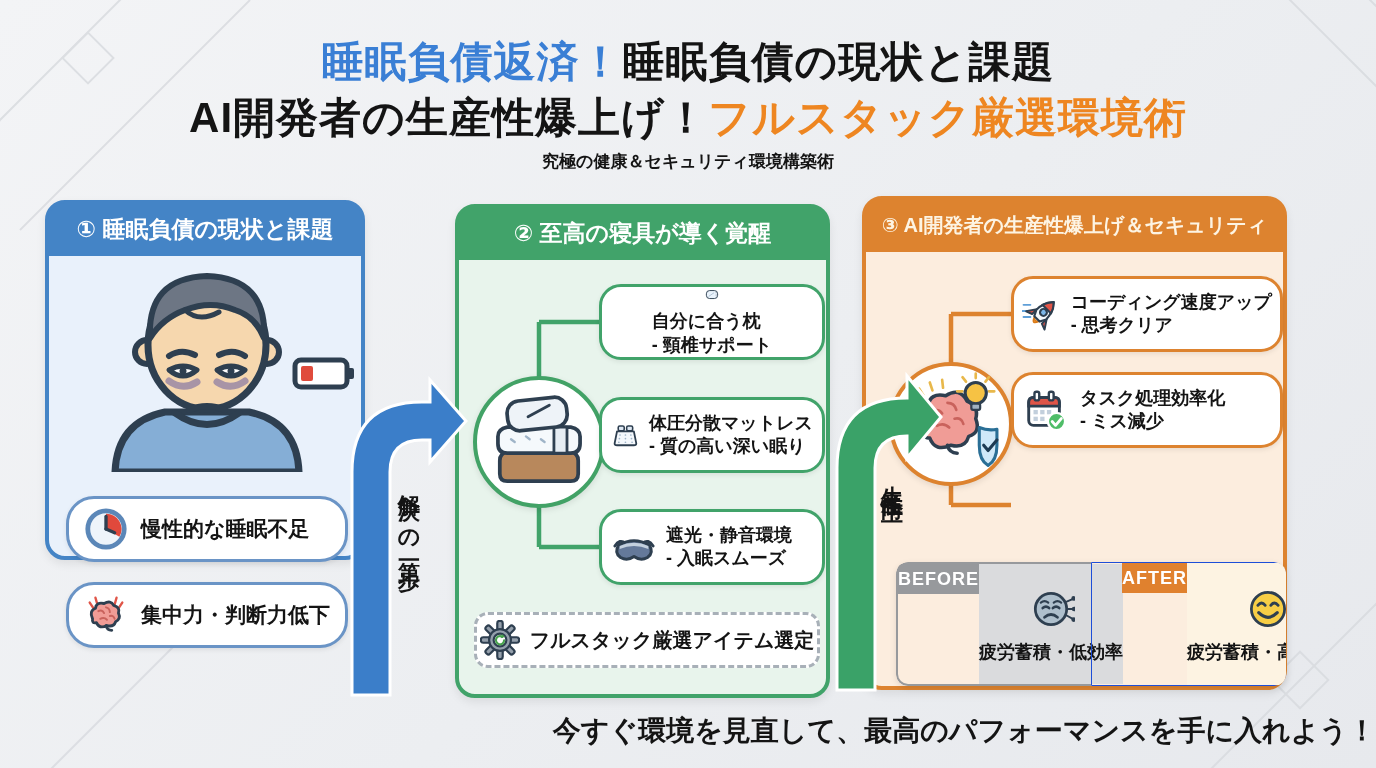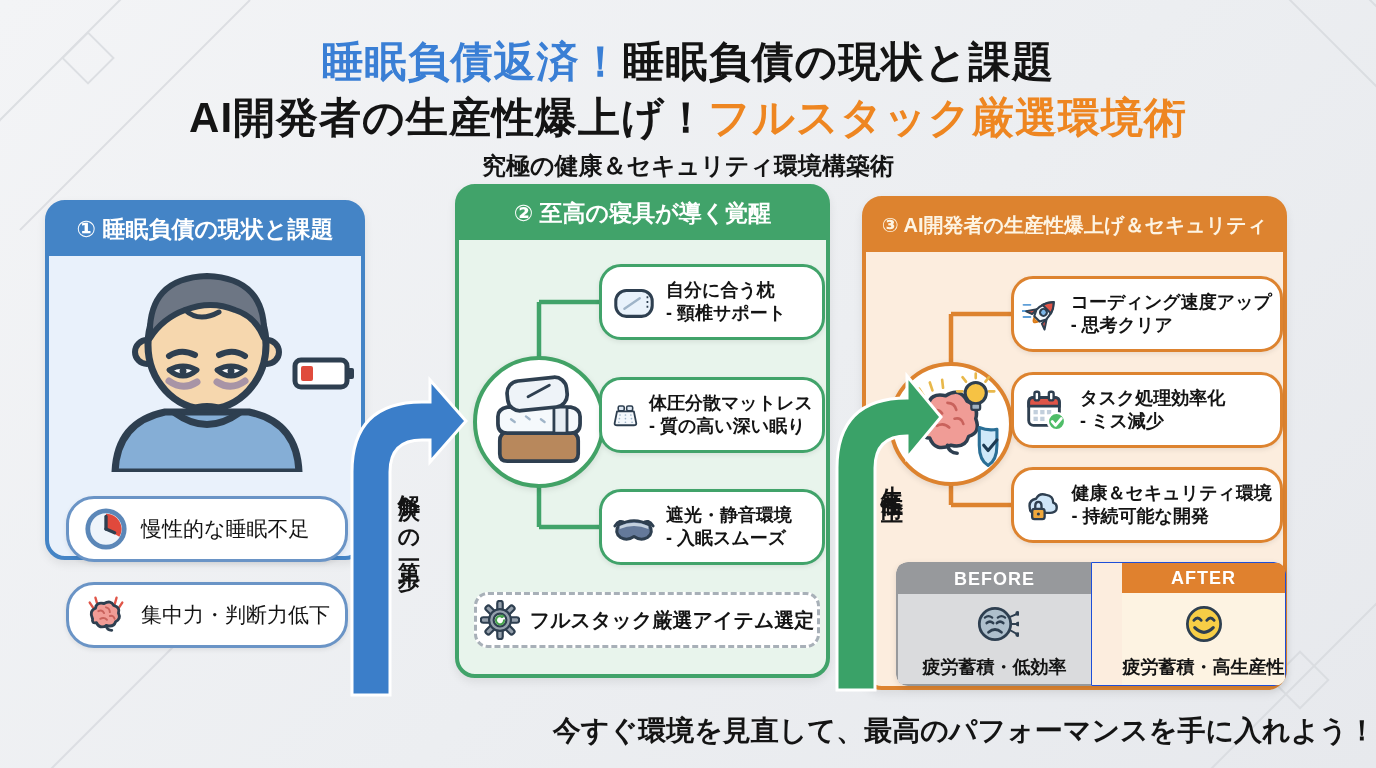--- a/index.html
+++ b/index.html
@@ -6,52 +6,52 @@
   .canvas {
     position:relative; width:1376px; height:768px; overflow:hidden;
     background:linear-gradient(135deg,#f3f4f6 0%,#eceef1 55%,#e7e9ed 100%);
     font-family:"Liberation Sans","DejaVu Sans",sans-serif; color:#141414;
   }
   .bg-deco { position:absolute; inset:0; z-index:0; }
   
   .title-line { position:absolute; left:0; width:100%; text-align:center; font-weight:900; font-size:42px; letter-spacing:1px; z-index:2; white-space:nowrap; }
   .title-line1 { top:34px; }
   .title-line2 { top:90px; }
-  .subtitle { position:absolute; top:150px; left:0; width:100%; text-align:center; font-weight:800; font-size:24px; z-index:2; }
+  .subtitle { position:absolute; top:150px; left:0; width:100%; text-align:center; font-weight:800; font-size:17px; z-index:2; }
   
   .panel { position:absolute; border-radius:20px; box-sizing:border-box; z-index:1; box-shadow:0 4px 10px rgba(0,0,0,0.08); }
   .panel-header { position:absolute; top:-1px; left:-1px; right:-1px; height:53px; border-radius:17px 17px 0 0;
     display:flex; align-items:center; justify-content:center; color:#fff; font-weight:800; white-space:nowrap; }
   .panel1 { left:45px; top:200px; width:320px; height:360px; background:#e9f1fb; border:4px solid #4484c6; }
   .panel1 .panel-header { background:#4484c6; font-size:23px; }
-  .panel2 { left:455px; top:184px; width:375px; height:494px; background:#e8f4ec; border:4px solid #41a36a; }
+  .panel2 { left:455px; top:204px; width:375px; height:494px; background:#e8f4ec; border:4px solid #41a36a; }
   .panel2 .panel-header { background:#41a36a; font-size:23px; }
   .panel3 { left:862px; top:196px; width:425px; height:494px; background:#fcedde; border:4px solid #dd832f; }
   .panel3 .panel-header { background:#dd832f; font-size:20px; color:#fdf4e3; }
   
   .item-box { position:absolute; background:#fff; box-sizing:border-box; display:flex; align-items:center; z-index:2;
     box-shadow:0 2px 5px rgba(0,0,0,0.08); }
   .p1-box { left:17px; width:282px; height:66px; border:3px solid #6a94c6; border-radius:28px; gap:12px; padding:0 14px; }
-  .p1-box .label { font-size:21px; font-weight:400; }
+  .p1-box .label { font-size:21px; font-weight:700; }
   .p2-box { left:140px; width:226px; height:76px; border:3px solid #41a36a; border-radius:22px; gap:9px; padding:0 9px; }
   .p3-box { left:145px; width:272px; height:76px; border:3px solid #dd832f; border-radius:22px; gap:12px; padding:0 8px; }
   .box-text { display:flex; flex-direction:column; justify-content:center; }
   .box-text .t1, .box-text .t2 { font-size:18px; font-weight:800; line-height:1.3; white-space:nowrap; }
   .p2-dashed { position:absolute; left:15px; top:404px; width:346px; height:56px; background:#fff; border:3px dashed #a8b0b8;
     border-radius:14px; display:flex; align-items:center; justify-content:center; gap:10px; box-sizing:border-box; z-index:2; }
   .p2-dashed .label { font-size:20px; font-weight:800; white-space:nowrap; }
   
   .connectors { position:absolute; inset:0; z-index:1; }
   .hub-circle { position:absolute; background:#fff; border-radius:50%; box-sizing:border-box; z-index:2;
     display:flex; align-items:center; justify-content:center; box-shadow:0 2px 6px rgba(0,0,0,0.10); }
   .p2-circle { left:14px; top:168px; width:132px; height:132px; border:4px solid #42a266; }
   .p3-circle { left:23px; top:162px; width:124px; height:124px; border:4px solid #dd832f; }
   
   .ba-table { position:absolute; left:30px; top:362px; width:390px; height:124px; display:flex; z-index:2; border-radius:12px; overflow:hidden; box-shadow:0 2px 6px rgba(0,0,0,0.10); }
-  .ba-col { width:50%; display:flex; flex-direction:column; box-sizing:border-box; }
+  .ba-col { width:50%; display:flex; flex-direction:row; box-sizing:border-box; }
   .ba-head { height:30px; display:flex; align-items:center; justify-content:center; color:#fff; font-weight:800; font-size:18px; letter-spacing:1px; }
   .ba-body { flex:1; display:flex; flex-direction:column; align-items:center; justify-content:center; gap:7px; }
   .ba-before { border:2px solid #97999c; border-right:none; border-radius:12px 0 0 12px; }
   .ba-before .ba-head { background:#97999c; }
   .ba-before .ba-body { background:#dadbdd; }
   .ba-after { border:1px solid #1d4ed8; border-radius:0 12px 12px 0;padding-left:30px; }
   .ba-after .ba-head { background:#e0812e; }
   .ba-after .ba-body { background:#fdf3e2; }
   .ba-text { font-size:18px; font-weight:800; white-space:nowrap; }
   
@@ -160,21 +160,21 @@
           <path d="M76 44 L90 44 L90 72 L76 72 Z" fill="#e6edf3" stroke-width="3"></path>
           <path d="M30 57 l4 3 M46 54 l4 3 M62 57 l4 3" stroke="#9fb4c8" stroke-width="2.5"></path>
           <g transform="rotate(-6 58 30)">
             <rect x="26" y="14" width="64" height="32" rx="13" fill="#eef3f8" stroke-width="4"></rect>
             <path d="M48 32 L72 22" stroke-width="3"></path>
           </g>
         </g>
       </svg>
     </div>
 
-    <div class="item-box p2-box" style="top:76px;">
+    <div class="item-box p2-box" style="top:76px;flex-direction:column;">
       <svg width="46" height="46" viewBox="0 0 48 48">
         <rect x="5" y="12" width="38" height="27" rx="11" fill="#e9f2fb" stroke="#2e3f50" stroke-width="3.2"></rect>
         <path d="M14 31 L30 20" stroke="#9fb4c8" stroke-width="2.5" stroke-linecap="round"></path>
         <path d="M38 18 v2 M38 23 v2 M38 28 v2" stroke="#2e3f50" stroke-width="1.8"></path>
       </svg>
       <div class="box-text">
         <div class="t1">自分に合う枕</div>
         <div class="t2">- 頸椎サポート</div>
       </div>
     </div>
@@ -295,34 +295,20 @@
         </g>
         <circle cx="36" cy="36" r="9" fill="#4fbd68" stroke="#ffffff" stroke-width="2.5"></circle>
         <path d="M31.5 36 l3.5 4 l6 -7" fill="none" stroke="#ffffff" stroke-width="3" stroke-linecap="round" stroke-linejoin="round"></path>
       </svg>
       <div class="box-text">
         <div class="t1">タスク処理効率化</div>
         <div class="t2">- ミス減少</div>
       </div>
     </div>
 
-    <div class="item-box p3-box" style="top:267px;">
-      <svg width="46" height="46" viewBox="0 0 48 48">
-        <path d="M10 28 Q8 18 18 16 Q22 8 31 11 Q40 12 40 21 Q46 23 44 30 Q42 34 36 34 L16 34 Q10 34 10 28 Z" fill="#cfe6f8" stroke="#2e3f50" stroke-width="3" stroke-linejoin="round"></path>
-        <g>
-          <path d="M17 29 V 25 Q17 20 21 20 Q25 20 25 25 V 29" fill="none" stroke="#2e3f50" stroke-width="3"></path>
-          <rect x="13" y="29" width="16" height="13" rx="3" fill="#f0a83c" stroke="#2e3f50" stroke-width="3"></rect>
-          <circle cx="21" cy="35.5" r="2" fill="#2e3f50"></circle>
-        </g>
-      </svg>
-      <div class="box-text">
-        <div class="t1">健康＆セキュリティ環境</div>
-        <div class="t2">- 持続可能な開発</div>
-      </div>
-    </div>
 
     <div class="ba-table">
       <div class="ba-col ba-before">
         <div class="ba-head">BEFORE</div>
         <div class="ba-body">
           <svg width="48" height="48" viewBox="0 0 52 52">
             <g stroke="#2e3f50" stroke-width="2" stroke-linecap="round">
               <path d="M43 18 L50 15 M44 26 L51 26 M43 33 L50 37" fill="none"></path>
               <circle cx="50.5" cy="14.5" r="1.5" fill="#2e3f50"></circle>
                 <circle cx="51" cy="26" r="1.5" fill="#2e3f50"></circle>

